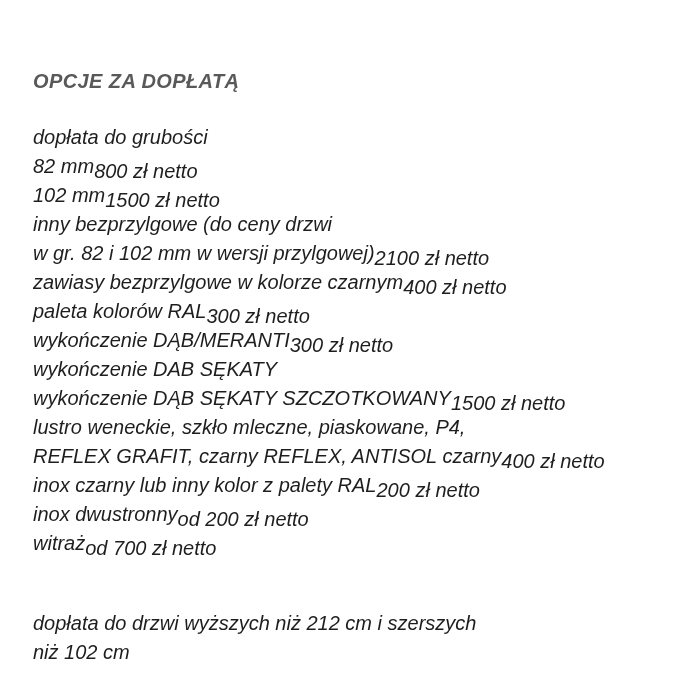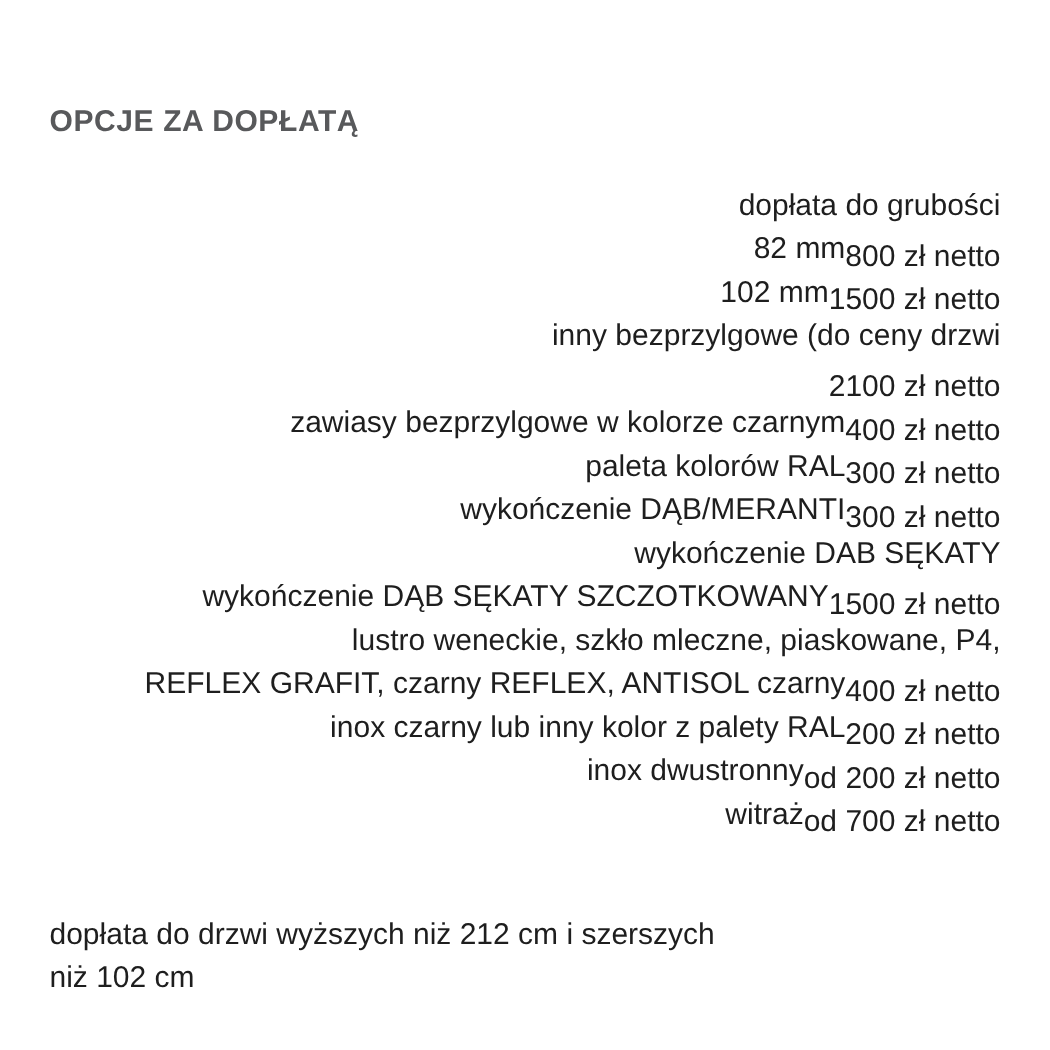--- a/index.html
+++ b/index.html
@@ -7,40 +7,41 @@
     padding: 0;
     background: #ffffff;
   }
   .page {
     position: relative;
     width: 700px;
     height: 700px;
     background: #ffffff;
     overflow: hidden;
     font-family: "Liberation Sans", sans-serif;
+    font-style: italic;
   }
   .title {
     position: absolute;
     left: 33px;
     top: 70px;
     font-size: 20px;
     font-weight: 700;
     letter-spacing: 0.4px;
     color: #58595b;
     white-space: nowrap;
   }
   .rows {
     position: absolute;
     left: 33px;
     top: 123px;
     width: 634px;
   }
   .row {
     display: flex;
-    justify-content: flex-end;
+    justify-content: flex-start;
     height: 29px;
     line-height: 29px;
     font-size: 20px;
     color: #1e1e1e;
     white-space: nowrap;
   }
   .row .label {
     flex: 0 0 auto;
   }
   .row .price {
@@ -77,20 +78,21 @@
     </div>
     <div class="row">
       <span class="label">102 mm</span>
       <span class="price">1500 zł netto</span>
     </div>
     <div class="row">
       <span class="label">inny bezprzylgowe (do ceny drzwi</span>
       <span class="price"></span>
     </div>
     <div class="row">
+      <span class="label">w gr. 82 i 102 mm w wersji przylgowej)</span>
       <span class="price">2100 zł netto</span>
     </div>
     <div class="row">
       <span class="label">zawiasy bezprzylgowe w kolorze czarnym</span>
       <span class="price">400 zł netto</span>
     </div>
     <div class="row">
       <span class="label">paleta kolorów RAL</span>
       <span class="price">300 zł netto</span>
     </div>

